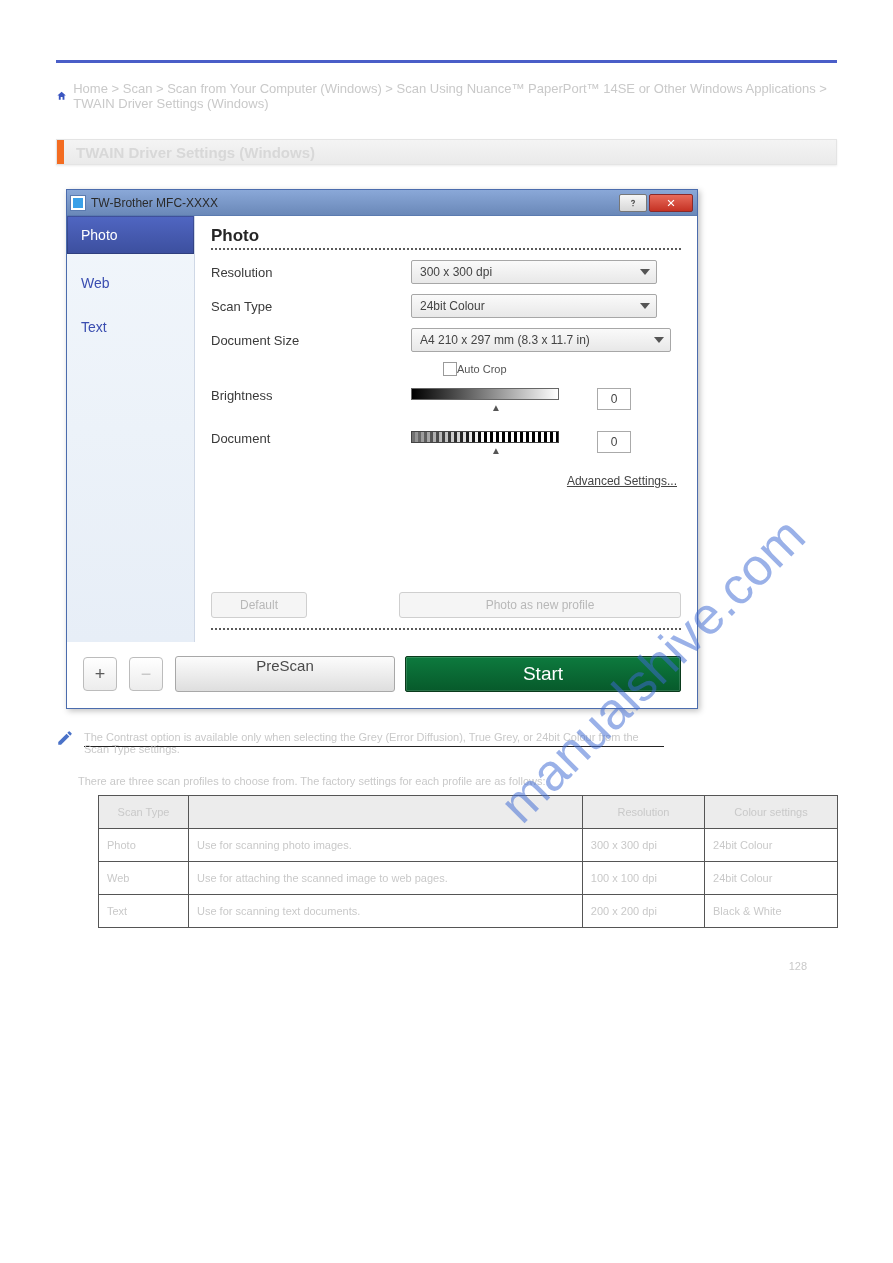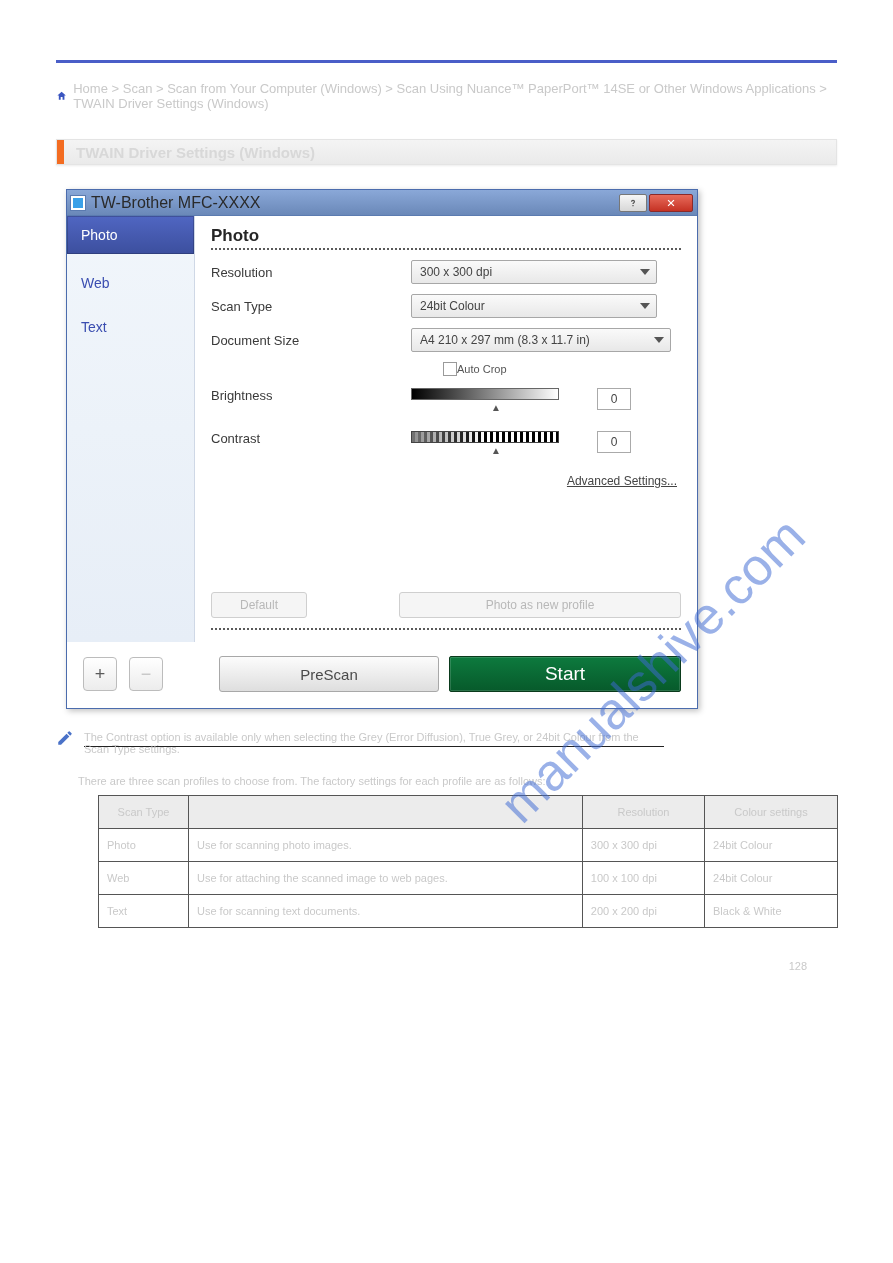--- a/index.html
+++ b/index.html
@@ -26,21 +26,21 @@
     border: 1px solid #4b6cad;
     box-shadow: 2px 2px 6px rgba(0,0,0,0.25);
     font-size: 12px;
   }
   .titlebar {
     height: 26px; background: linear-gradient(#8aa8d8,#6a88b8);
     display: flex; align-items: center; padding: 0 4px;
     border-bottom: 1px solid #5b7bb0;
   }
   .titlebar-icon { width: 14px; height: 14px; background: #3aa0e8; border: 2px solid #fff; box-shadow: 0 0 0 1px #5b7bb0; margin-right: 6px; }
-  .title-text { color: #2a2a2a; font-size: 16px; }
+  .title-text { color: #2a2a2a; font-size: 12px; }
   .titlebar-right { margin-left: auto; display: flex; gap: 2px; }
   .win-btn {
     width: 28px; height: 18px; border: 1px solid #777;
     background: linear-gradient(#f6f6f6,#d7d7d7);
     display: flex; align-items: center; justify-content: center;
     border-radius: 2px;
   }
   .win-close {
     width: 44px; height: 18px; border: 1px solid #8a2a2a;
     background: linear-gradient(#e86b5b,#c53224);
@@ -107,24 +107,24 @@
   .save-btn { flex: 1; }
   .dotted2 { border: 0; border-top: 2px dotted #5a5a5a; margin: 10px 0 0; }
   .bottom { display: flex; padding: 14px 16px 16px; background: #fff; align-items: center; }
   .sq-btn {
     width: 34px; height: 34px; border: 1px solid #bcbcbc; border-radius: 4px;
     background: linear-gradient(#fff,#ececec); display: flex; align-items: center; justify-content: center;
     color: #5a5a5a; font-size: 18px; margin-right: 12px;
   }
   .sq-btn.dis { color: #c4c4c4; }
   .prescan {
-    width: 220px; height: 36px; margin-left: 44px;
+    width: 220px; height: 36px; 
     border: 1px solid #a8a8a8; border-radius: 3px;
     background: linear-gradient(#fcfcfc,#dedede);
-    display: flex; align-items: center; justify-content: center;
+    display: flex; align-items: flex-start; justify-content: center;
     font-size: 15px; color: #4a4a4a;
   }
   .start {
     flex: 1; height: 36px; margin-left: 10px;
     border: 1px solid #0a3a1c; border-radius: 2px;
     background: linear-gradient(#0d7a3e,#075a2b);
     color: #fff; display: flex; align-items: center; justify-content: center;
     font-size: 19px; font-weight: 400;
     box-shadow: inset 0 0 0 1px rgba(255,255,255,0.15);
   }
@@ -242,21 +242,21 @@
           <div class="slider-col">
             <div class="brightness-bar"></div>
             <div class="pointer">▲</div>
           </div>
           <div class="numbox">
               <span>0</span>
             </div>
         </div>
 
         <div class="slider-row">
-          <div class="row-label">Contrast</div>
+          <div class="row-label">Document</div>
           <div class="slider-col">
             <div class="contrast-bar"></div>
             <div class="pointer">▲</div>
           </div>
           <div class="numbox">
               <span>0</span>
             </div>
         </div>
 
         <div class="adv-link"><span>Advanced Settings...</span></div>

